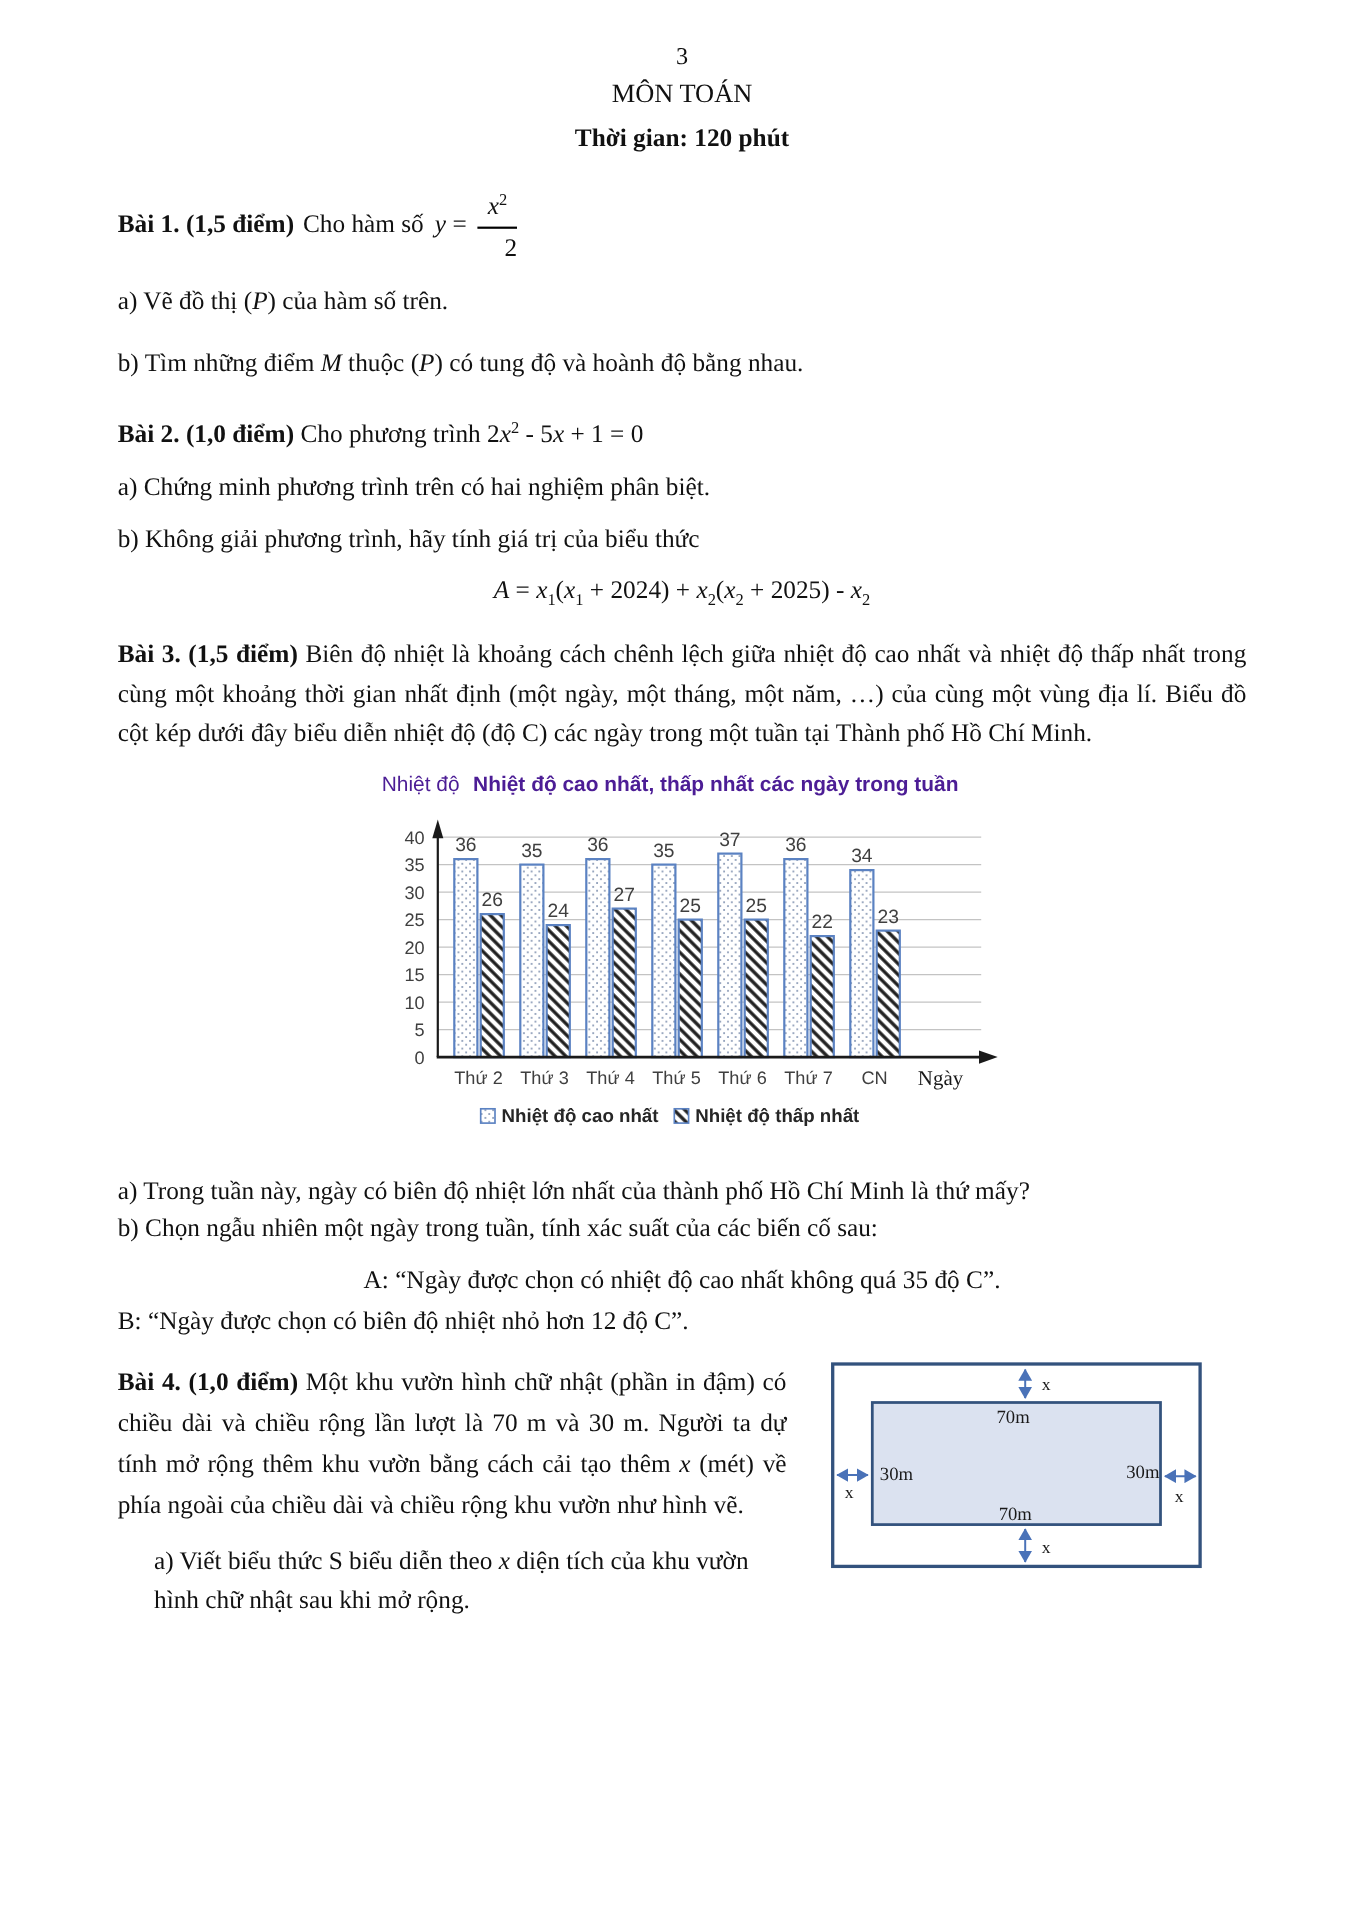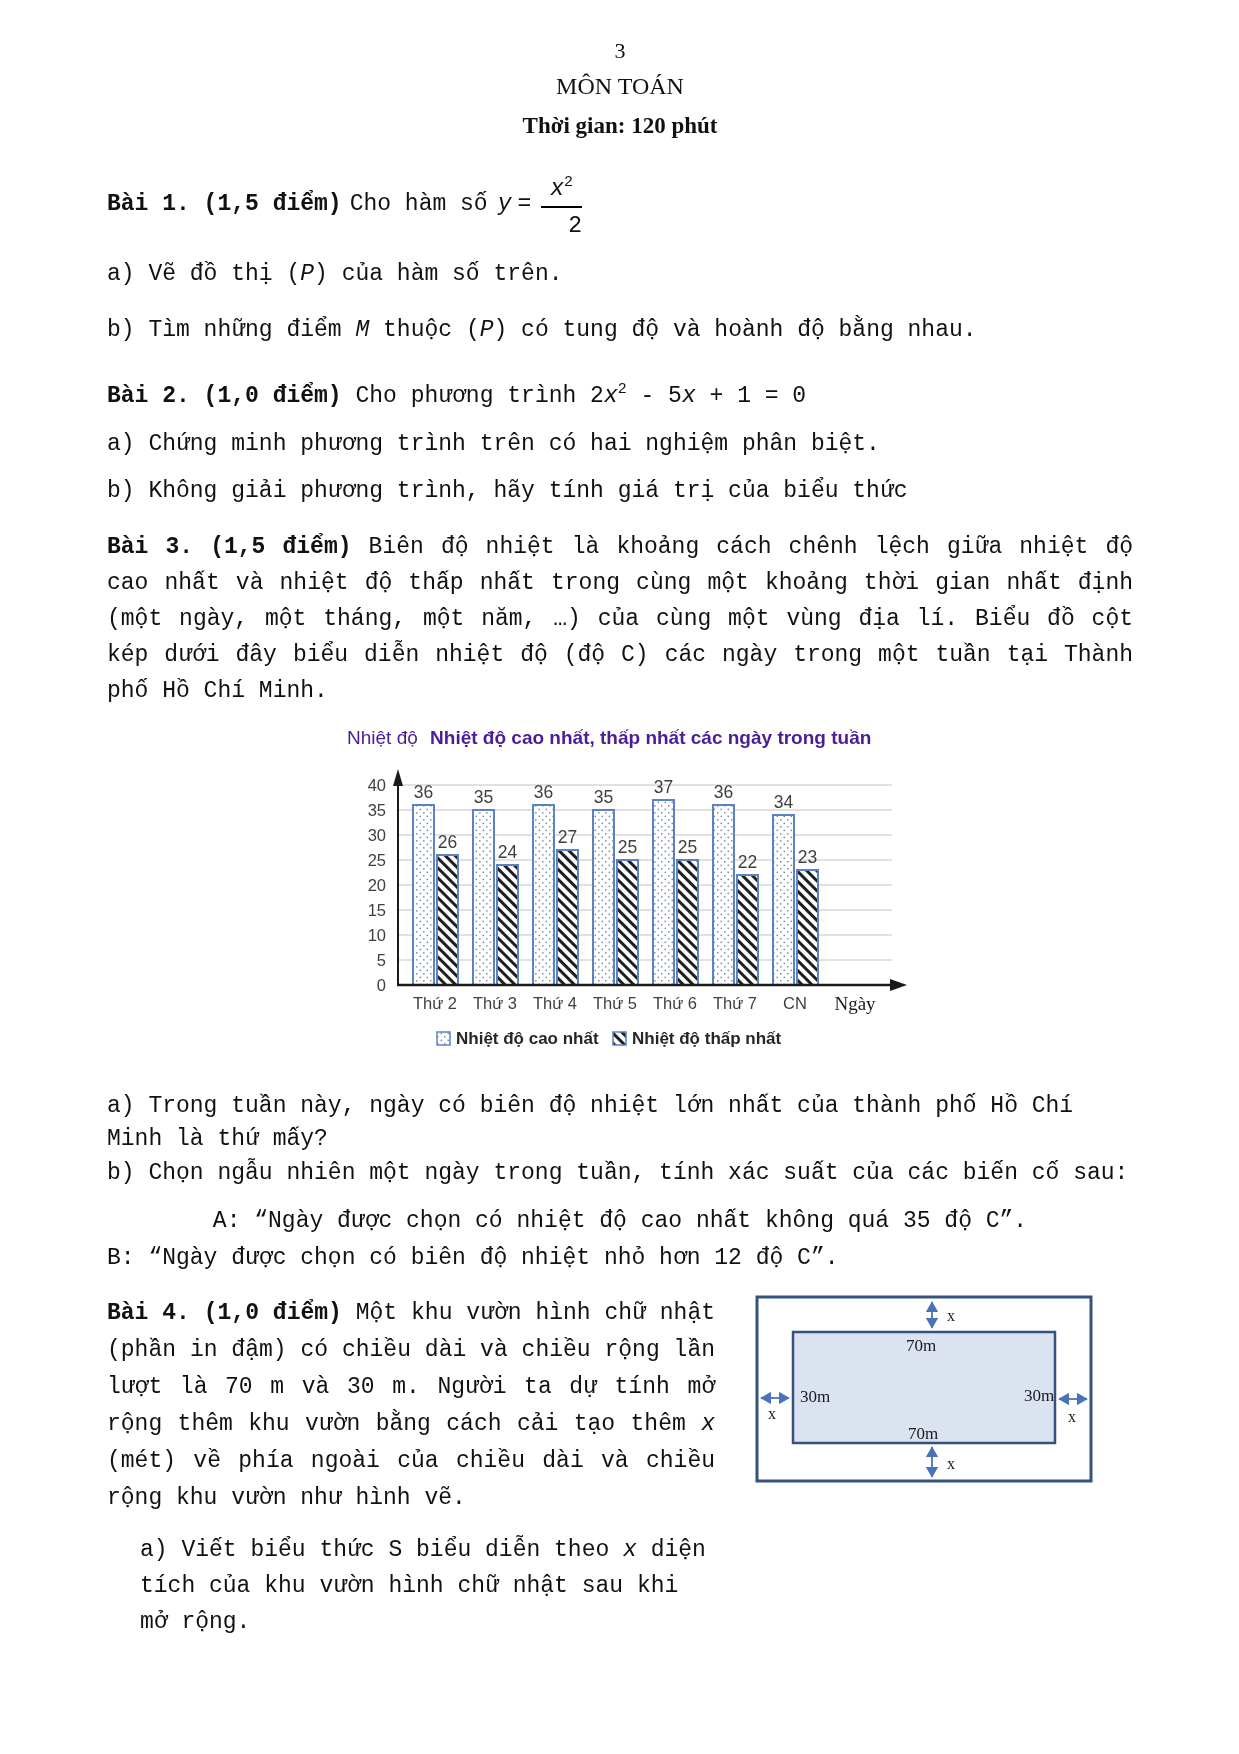--- a/index.html
+++ b/index.html
@@ -10,21 +10,21 @@
     color:#111; overflow:hidden;
   }
   .page { width:1239px; height:1754px; padding:38px 106px 0 107px; }
 
   .pageno { text-align:center; font-size:22px; }
 
   .title1 { margin-top:32px; text-align:center; font-size:24px; font-weight:bold; }
   .title2 { margin-top:9px;  text-align:center; font-size:24px; font-weight:normal; }
   .time   { margin-top:13px; text-align:center; font-size:23px; font-weight:bold; }
 
-  .line { font-size:23px; line-height:30px;font-family:Liberation Mono, monospace; }
+  .line { font-size:23px; line-height:30px; }
   .bold { font-weight:bold; }
   sup { font-size:65%; }
   sub { font-size:65%; }
 
   .b1head { margin-top:24px; display:flex; align-items:center; height:82px; }
   .b1head .gap { width:8px; }
   .mvar { font-style:italic; font-size:23px; margin:0 6px 0 10px; }
   .frac { display:inline-block; vertical-align:middle; text-align:right; font-size:23px; margin-left:10px; }
   .frac .num { display:block; border-bottom:2px solid #000; padding:0 9px 3px; }
   .frac .den { display:block; padding-top:3px; }
@@ -83,20 +83,21 @@
   <div class="b1a line">a) Vẽ đồ thị (<span style="font-style: italic;">P</span>) của hàm số trên.</div>
   <div class="b1b line">b) Tìm những điểm <span style="font-style: italic;">M</span>  thuộc (<span style="font-style: italic;">P</span>) có tung độ và hoành độ bằng nhau.</div>
 
   <div class="b2head line">
     <span class="bold">Bài 2. (1,0 điểm)</span>
     <span> </span>
     <span>Cho phương trình 2<span style="font-style: italic;">x</span><sup>2</sup> -  5<span style="font-style: italic;">x</span> + 1 =  0</span>
   </div>
   <div class="b2a line">a) Chứng minh phương trình trên có hai nghiệm phân biệt.</div>
   <div class="b2b line">b) Không giải phương trình, hãy tính giá trị của biểu thức</div>
+  <div class="formulaA"><span style="font-style: italic;">A</span>  =  <span style="font-style: italic;">x</span><sub>1</sub>(<span style="font-style: italic;">x</span><sub>1</sub> + 2024) + <span style="font-style: italic;">x</span><sub>2</sub>(<span style="font-style: italic;">x</span><sub>2</sub> + 2025) -  <span style="font-style: italic;">x</span><sub>2</sub></div>
 
   <div class="b3para line">
     <span class="bold">Bài 3. (1,5 điểm)</span>
     <span> </span>
     <span>Biên độ nhiệt là khoảng cách chênh lệch giữa nhiệt độ cao nhất và nhiệt độ thấp nhất trong cùng một khoảng thời gian nhất định (một ngày, một tháng, một năm, …) của cùng một vùng địa lí. Biểu đồ cột kép dưới đây biểu diễn nhiệt độ (độ C) các ngày trong một tuần tại Thành phố Hồ Chí Minh.</span>
   </div>
 
   <div class="chart-block">
     <div class="chart-title">
       <span>Nhiệt độ</span>

